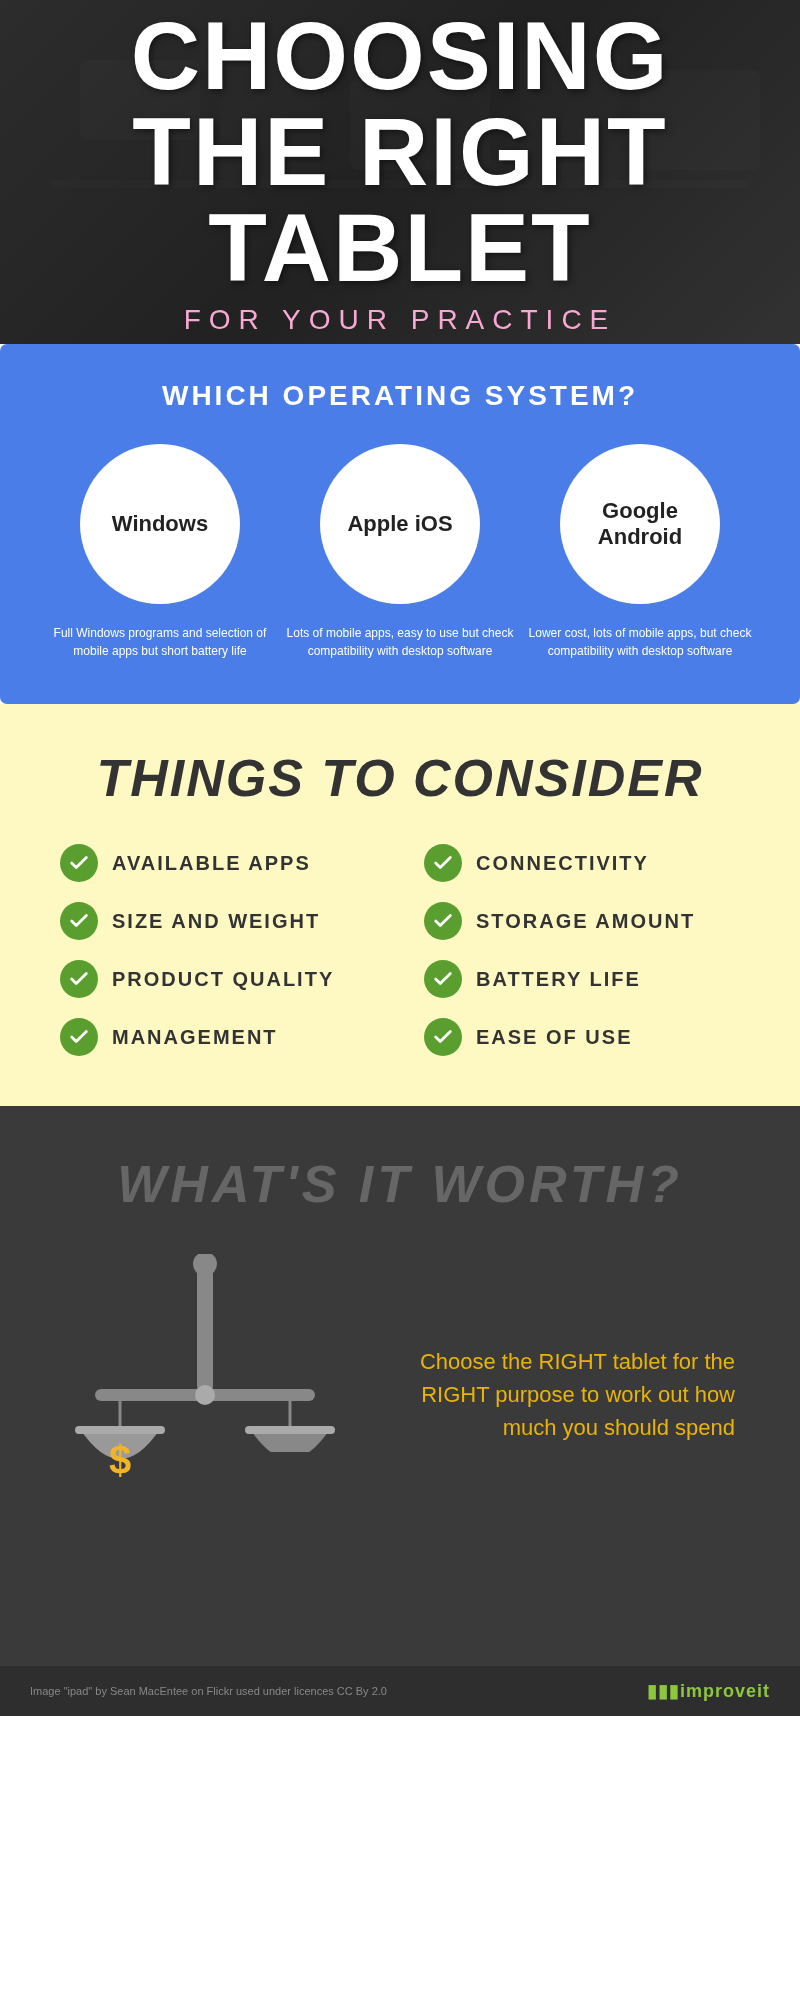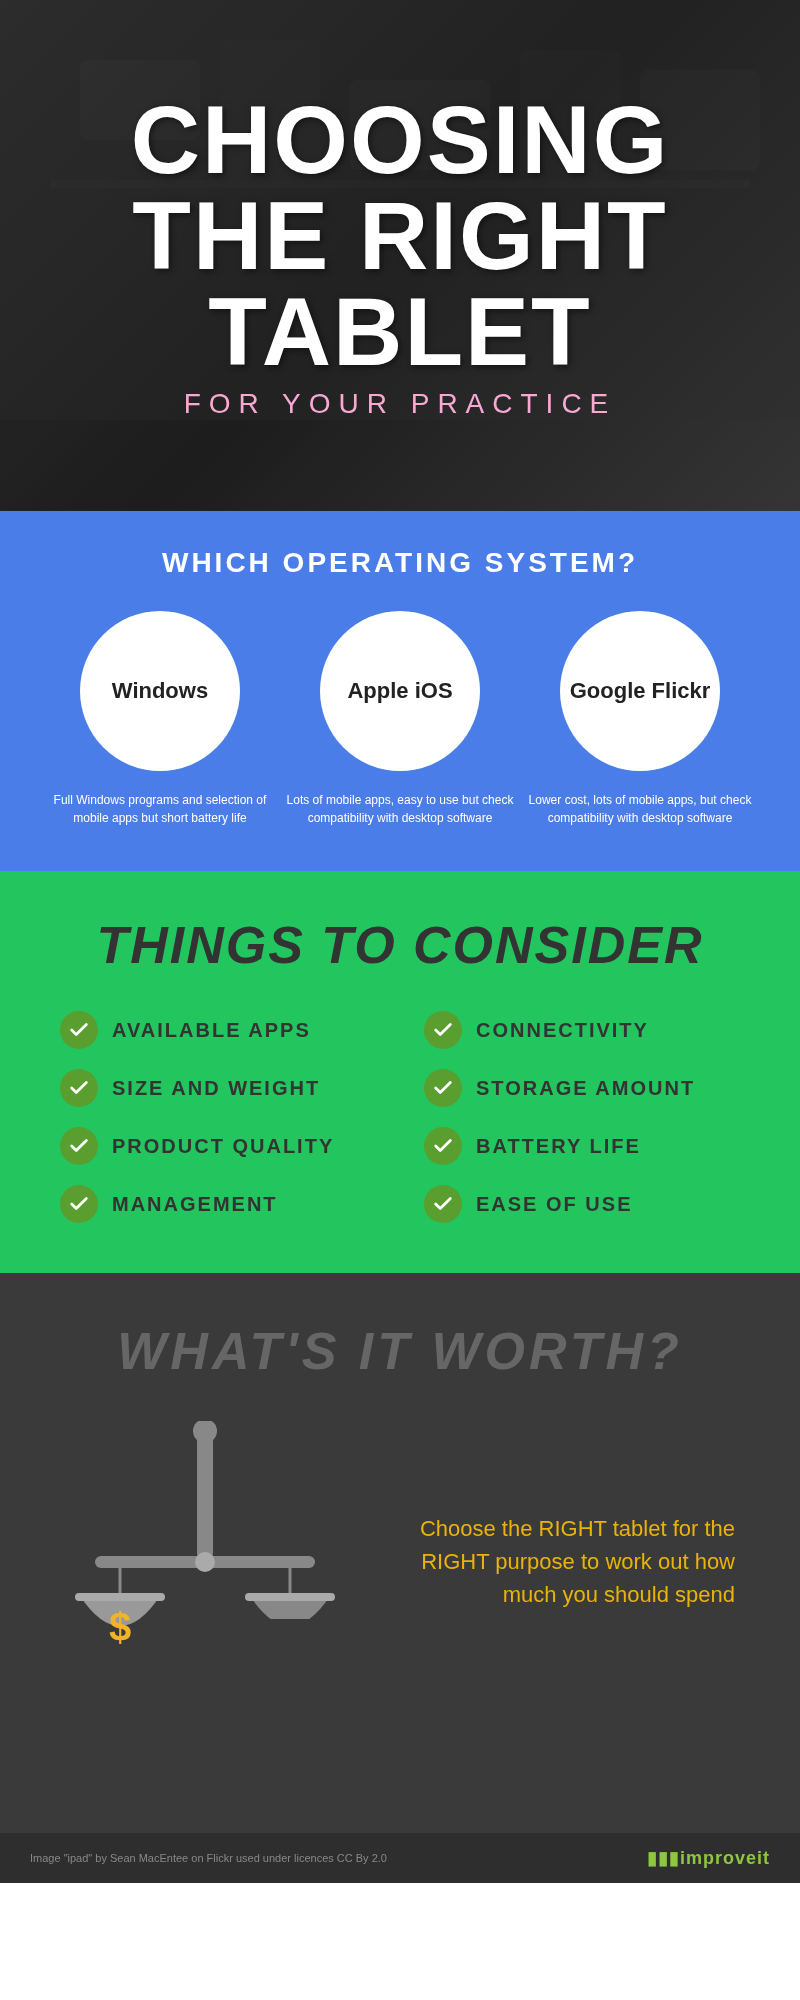--- a/index.html
+++ b/index.html
@@ -6,21 +6,21 @@
     body {
       width: 800px;
       font-family: 'Arial', sans-serif;
       background: #fff;
     }
 
     
     .hero {
       position: relative;
       width: 800px;
-      height: 511px;
+      height: 344px;
       background: #444;
       overflow: hidden;
       display: flex;
       flex-direction: column;
       align-items: center;
       justify-content: center;
     }
     .hero-bg {
       position: absolute;
       inset: 0;
@@ -52,20 +52,21 @@
       letter-spacing: 8px;
       text-transform: uppercase;
       margin-top: 8px;
       color: #f9a8d4;
     }
 
     
     .os-section {
       background: #4a7de8;
       padding: 36px 40px 44px;
+      border-radius: 7px;
     }
     .os-heading {
       text-align: center;
       color: #fff;
       font-size: 28px;
       font-weight: 900;
       letter-spacing: 3px;
       text-transform: uppercase;
       margin-bottom: 32px;
     }
@@ -99,21 +100,21 @@
     }
     .os-desc {
       font-size: 12px;
       text-align: center;
       line-height: 1.5;
       color: #fff;
     }
 
     
     .consider-section {
-      background: #22c55e;
+      background: #fef9c3;
       padding: 44px 60px 50px;
     }
     .consider-heading {
       text-align: center;
       font-size: 52px;
       font-weight: 900;
       font-style: italic;
       color: #333;
       text-transform: uppercase;
       letter-spacing: 2px;
@@ -247,21 +248,21 @@
 
     <div class="os-card">
       <div class="os-circle">
         <span class="os-circle-label">Apple iOS</span>
       </div>
       <p class="os-desc">Lots of mobile apps, easy to use but check compatibility with desktop software</p>
     </div>
 
     <div class="os-card">
       <div class="os-circle">
-        <span class="os-circle-label">Google Flickr</span>
+        <span class="os-circle-label">Google Android</span>
       </div>
       <p class="os-desc">Lower cost, lots of mobile apps, but check compatibility with desktop software</p>
     </div>
 
   </div>
 </section>
 
 <section class="consider-section">
   <div class="consider-heading">THINGS TO CONSIDER</div>
   <div class="consider-grid">

